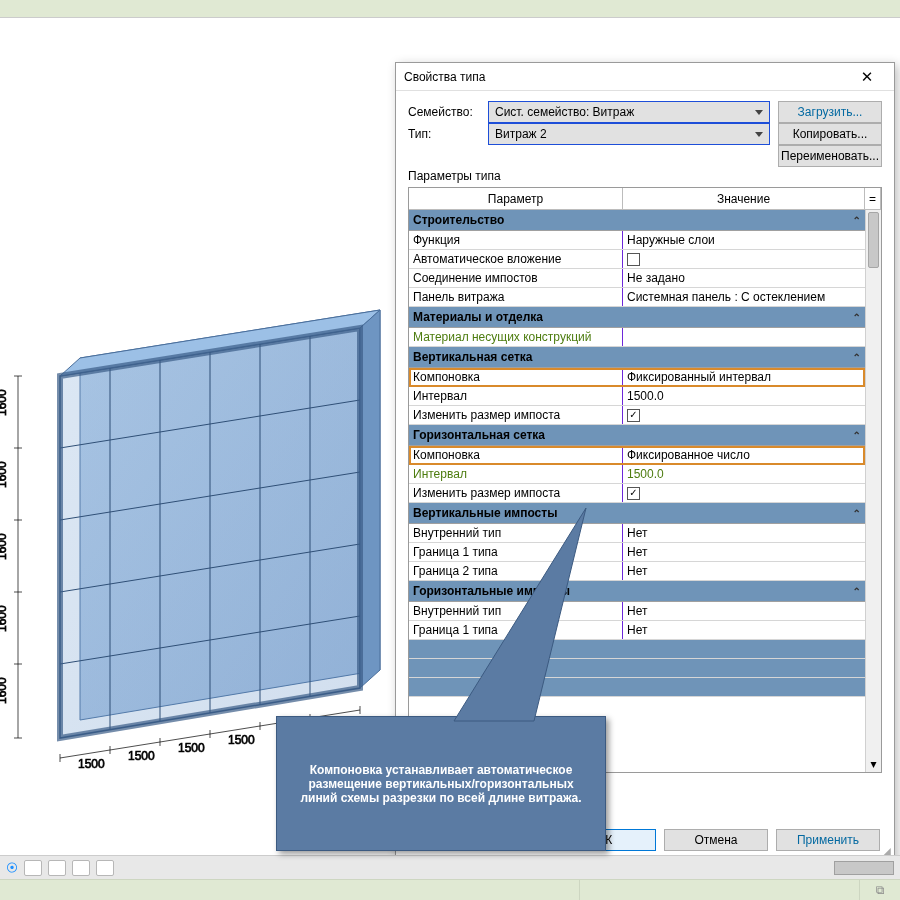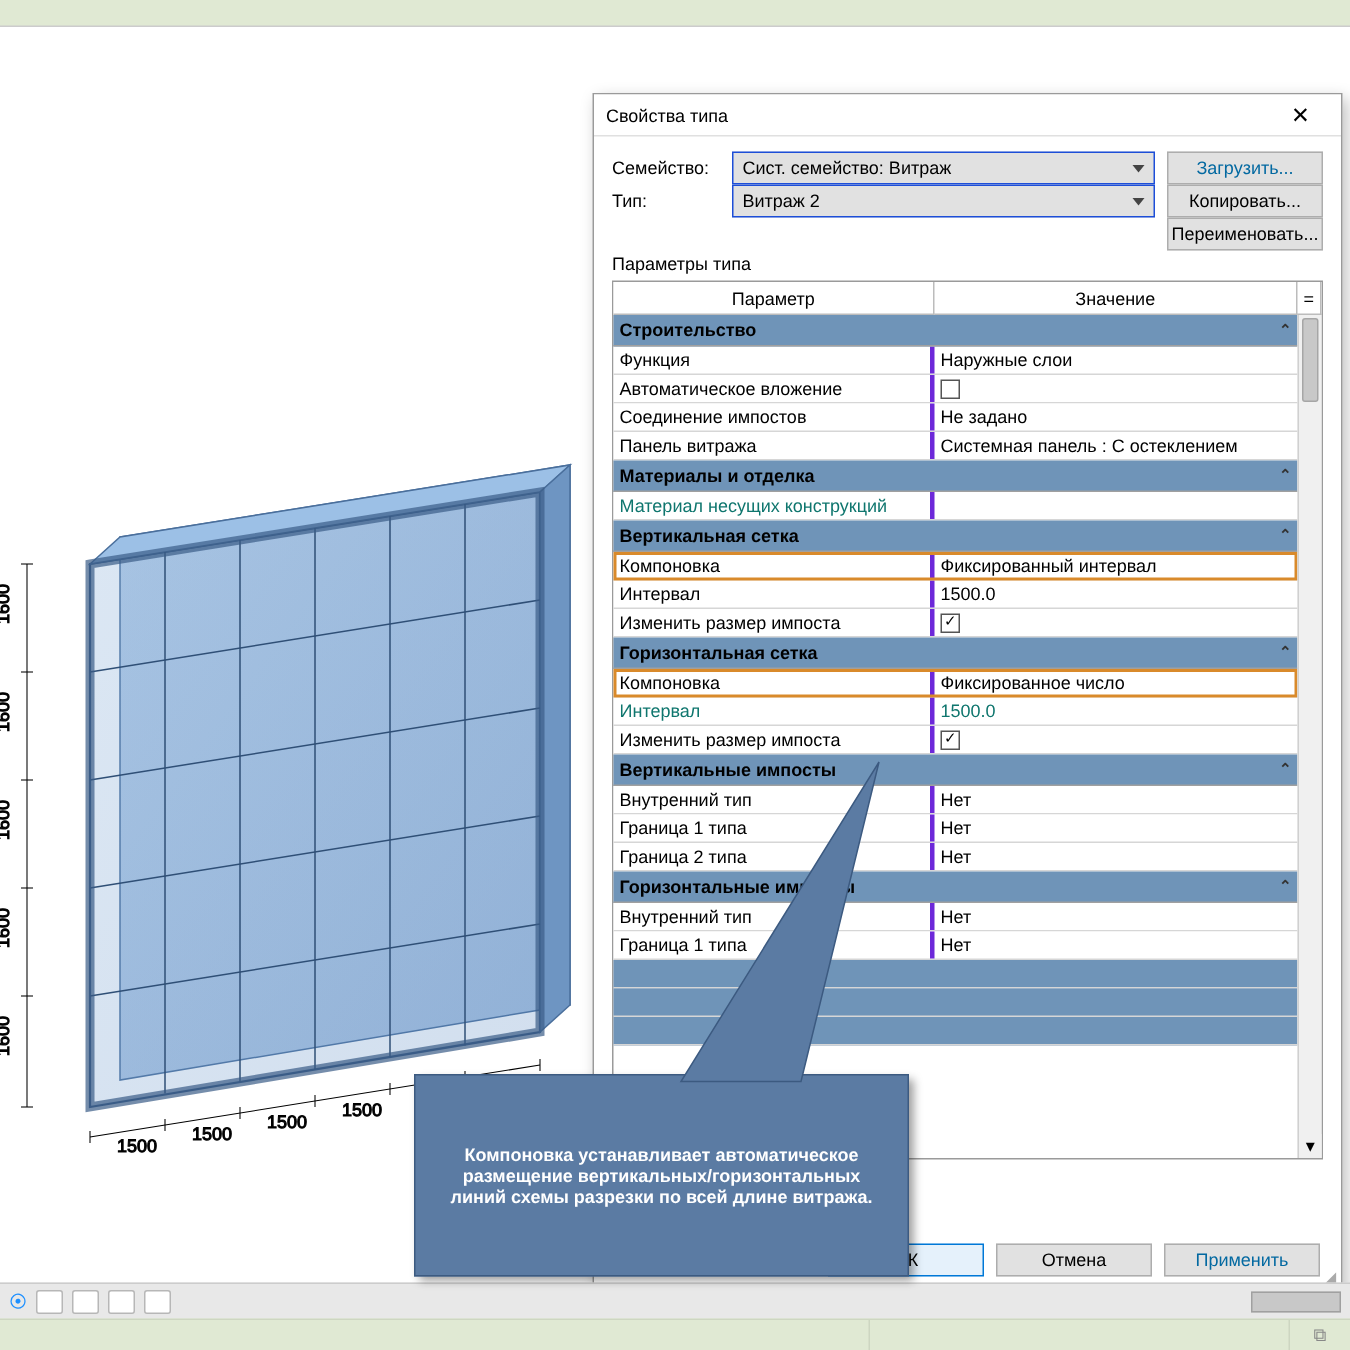--- a/index.html
+++ b/index.html
@@ -29,23 +29,23 @@
 .scroll{position:absolute;right:0;top:22px;bottom:0;width:16px;background:#f0f0f0;border-left:1px solid #d0d0d0}
 .scroll .thumb{position:absolute;left:2px;right:2px;top:2px;height:56px;background:#c8c8c8;border:1px solid #a6a6a6;border-radius:2px}
 .scroll .arr{position:absolute;left:0;right:0;height:16px;background:#f0f0f0;display:flex;align-items:center;justify-content:center}
 .scroll .arr.bot{bottom:0}
 .gbody{margin-right:16px}
 .ghdr{background:#6f94b8;color:#000;font-weight:bold;height:21px;display:flex;align-items:center;padding:0 4px;border-bottom:1px solid #a0a0a0;position:relative}
 .ghdr .chev{position:absolute;right:4px;font-size:10px;color:#333}
 .grow{display:flex;height:19px;border-bottom:1px solid #d6d6d6;background:#fff}
 .grow.blank{height:19px;background:#6f94b8}
 .grow>div{display:flex;align-items:center;padding:0 4px}
-.gc-p{width:214px;border-right:3px solid #6d28d9}
+.gc-p{width:214px;border-right:1px solid #6d28d9}
 .gc-v{flex:1}
-.grow.dim .gc-p,.grow.dim .gc-v{color:#0f766e}
+.grow.dim .gc-p,.grow.dim .gc-v{color:#4d7c0f}
 .hl{outline:2px solid #d98a2b;outline-offset:-2px}
 .chk{width:13px;height:13px;border:1px solid #555;display:inline-flex;align-items:center;justify-content:center;font-size:10px;line-height:1}
 .footer{position:absolute;bottom:10px;right:14px;display:flex;gap:8px;align-items:center}
 .rsz{position:absolute;bottom:2px;right:2px;width:12px;height:12px;color:#aaa;font-size:14px;line-height:10px}
 .callout{position:absolute;left:276px;top:716px;width:330px;height:135px;background:#5b7ba3;border:1px solid #3c5a80;color:#fff;display:flex;align-items:center;justify-content:center;text-align:center;padding:12px 16px;font-size:14px;font-weight:bold;z-index:50;box-shadow:3px 3px 6px rgba(0,0,0,.4)}
 .callout .ptr{position:absolute;top:-206px;left:177px;width:200px;height:210px;overflow:visible}
 .bottombar{position:absolute;bottom:21px;left:0;right:0;height:24px;background:#e8e8e8;border-top:1px solid #ccc;display:flex;align-items:center;padding:0 6px;gap:6px}
 .bottombar .ico{width:18px;height:16px;border:1px solid #b7b7b7;background:#fff;border-radius:2px}
 .statusbar{position:absolute;bottom:0;left:0;right:0;height:21px;background:#e0e9d3;border-top:1px solid #cdd6c1;display:flex}
 .statusbar .seg{border-right:1px solid #cdd6c1;height:100%}

